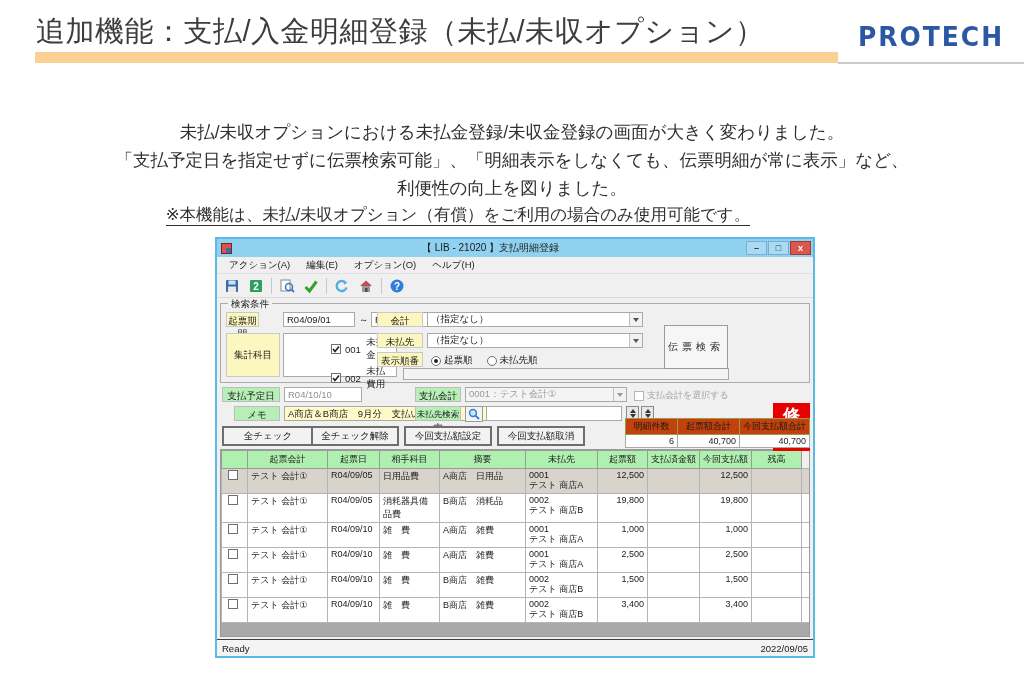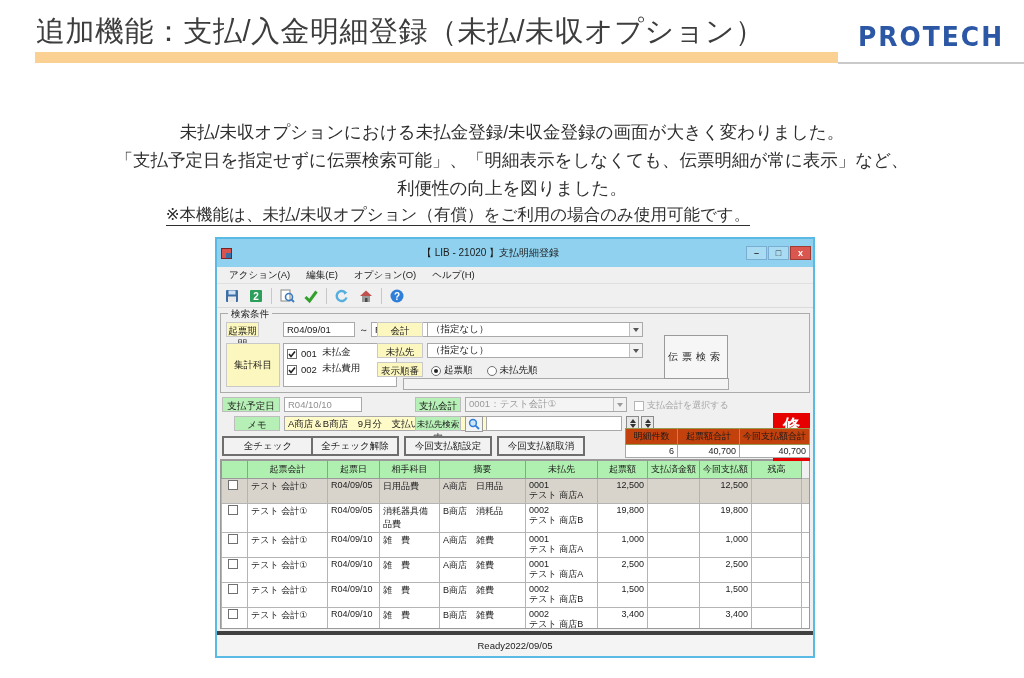--- a/index.html
+++ b/index.html
@@ -12,21 +12,21 @@
   .accent-bar { position:absolute; left:35px; top:52px; width:989px; height:11px; background:#fad193; }
   .logo-box { position:absolute; left:838px; top:12px; width:186px; height:52px; background:#fff; border-bottom:2px solid #c9c9c9; display:flex; align-items:center; justify-content:center; }
   .logo-text { font-size:25px; font-weight:bold; color:#2b57a5; letter-spacing:2px; font-family:"DejaVu Sans",sans-serif; transform:scaleY(1.05); }
   .intro { position:absolute; left:0; top:118px; width:1024px; text-align:center; font-size:17.5px; line-height:1.6; color:#2f2f2f; }
   .note-line { position:absolute; left:0; top:204px; width:916px; text-align:center; font-size:16.5px; color:#2f2f2f; }
   .note-line span { border-bottom:1.5px solid #2f2f2f; padding-bottom:2px; }
 
   
   .window { position:absolute; left:215px; top:237px; width:600px; height:421px;
             border:2px solid #5abae4; background:#f0f0f0; display:flex; flex-direction:column; font-size:9.5px; }
-  .titlebar { height:28px; background:#8fd1ee; display:flex; align-items:center; flex:0 0 auto; }
+  .titlebar { height:18px; background:#8fd1ee; display:flex; align-items:center; flex:0 0 auto; }
   .app-icon { width:11px; height:11px; margin:0 4px; background:#d9534f; border:1px solid #7a2321; position:relative; }
   .app-icon::after { content:""; position:absolute; right:0; bottom:0; width:5px; height:5px; background:#3a6ea5; }
   .titletext { flex:1; text-align:center; font-size:10px; color:#1c1c1c; }
   .winbtns { display:flex; margin-right:2px; }
   .winbtn { width:21px; height:14px; margin-left:1px; border:1px solid #79add1; background:#a9dbf2; color:#333; font-size:9px; line-height:12px; text-align:center; font-weight:bold; }
   .winbtn.close { background:#d9574e; border-color:#a03b34; color:#fff; }
 
   .menubar { height:17px; background:#f0f0f0; border-bottom:1px solid #e0e0e0; display:flex; align-items:center; padding-left:4px; flex:0 0 auto; }
   .menu-item { padding:2px 8px; font-size:9.5px; color:#222; }
 
@@ -39,21 +39,21 @@
   .group-label { position:absolute; left:7px; top:-6px; background:#f0f0f0; padding:0 3px; font-size:9.5px; color:#222; }
   .lbl-y { position:absolute; background:#fcf7be; border:1px solid #c9c9c9; text-align:center; font-size:9.5px; padding-top:2px; height:15px; }
   .lbl-g { position:absolute; background:#b6f0b6; border:1px solid #bdbdbd; text-align:center; font-size:9.5px; padding-top:2px; height:15px; }
   .inp { position:absolute; background:#fff; border:1px solid #a9a9a9; font-size:9.5px; padding:1px 3px; height:15px; white-space:nowrap; overflow:hidden; }
   .combo { position:absolute; height:15px; border:1px solid #a9a9a9; background:#fff; font-size:9.5px; display:flex; align-items:center; }
   .combo .cval { flex:1; padding:0 3px; white-space:nowrap; overflow:hidden; }
   .combo .cbtn { width:13px; height:13px; border-left:1px solid #c0c0c0; background:#f2f2f2; display:flex; align-items:center; justify-content:center; }
   .arrow-down { width:0; height:0; border-left:3px solid transparent; border-right:3px solid transparent; border-top:4px solid #555; }
   .tilde { position:absolute; font-size:9.5px; }
   .listbox { position:absolute; background:#fff; border:1px solid #a9a9a9; padding:2px 3px; }
-  .cb-row { display:flex; align-items:flex-end; margin-bottom:3px; }
+  .cb-row { display:flex; align-items:center; margin-bottom:3px;margin-left:44px; }
   .cb { width:10px; height:10px; background:#fff; border:1px solid #707070; margin-right:4px; display:inline-flex; align-items:center; justify-content:center; flex:0 0 auto; }
   .radio { width:10px; height:10px; border-radius:50%; border:1px solid #707070; background:#fff; display:inline-block; margin-right:3px; position:relative; }
   .radio.sel::after { content:""; position:absolute; left:2px; top:2px; width:4px; height:4px; border-radius:50%; background:#222; }
   .big-btn { position:absolute; border:1px solid #9a9a9a; background:#f6f6f6; text-align:center; font-size:10px; letter-spacing:4px; display:flex; align-items:center; justify-content:center;margin-top:15px; }
   .flat-bar { position:absolute; background:#f3f3f3; border:1px solid #a9a9a9; }
 
   
   .mid { position:relative; height:64px; margin:0 3px; flex:0 0 auto; }
   .gray-check-label { position:absolute; font-size:9px; color:#a5a5a5; display:flex; align-items:center; }
   .gray-check-label .cb { border-color:#b5b5b5; margin-right:3px; }
@@ -71,21 +71,21 @@
   .gridwrap { flex:1 1 auto; margin:0 3px 2px 3px; border:1px solid #9a9a9a; background:#a9a9a9; overflow:hidden; display:flex; flex-direction:column; }
   table.grid { border-collapse:collapse; table-layout:fixed; width:100%; background:#fff; flex:0 0 auto; }
   table.grid th { background:#afefaf; border:1px solid #9a9a9a; font-size:9px; font-weight:normal; padding:2px 0; text-align:center; }
   table.grid td { border:1px solid #b4b4b4; font-size:9px; padding:1px 3px; height:25px; vertical-align:top; background:#fff; }
   tr.sel td { background:#d8d4cc; }
   td.money { text-align:right; }
   td.ck { text-align:center; vertical-align:middle; }
   .payee2 { line-height:1.15; }
   .filler { flex:1 1 auto; background:#a9a9a9; }
 
-  .statusbar { height:25px; background:#f4f4f4; border-top:4px solid #404040; display:flex; align-items:center; justify-content:center; padding:0 5px; font-size:9.5px; flex:0 0 auto; }
+  .statusbar { height:17px; background:#f4f4f4; border-top:1px solid #404040; display:flex; align-items:center; justify-content:space-between; padding:0 5px; font-size:9.5px; flex:0 0 auto; }
 </style>
 </head>
 <body>
 
 <div class="page">
 
   <div class="slide-title">追加機能：支払/入金明細登録（未払/未収オプション）</div>
   <div class="accent-bar"></div>
   <div class="logo-box">
     <span class="logo-text">PROTECH</span>

